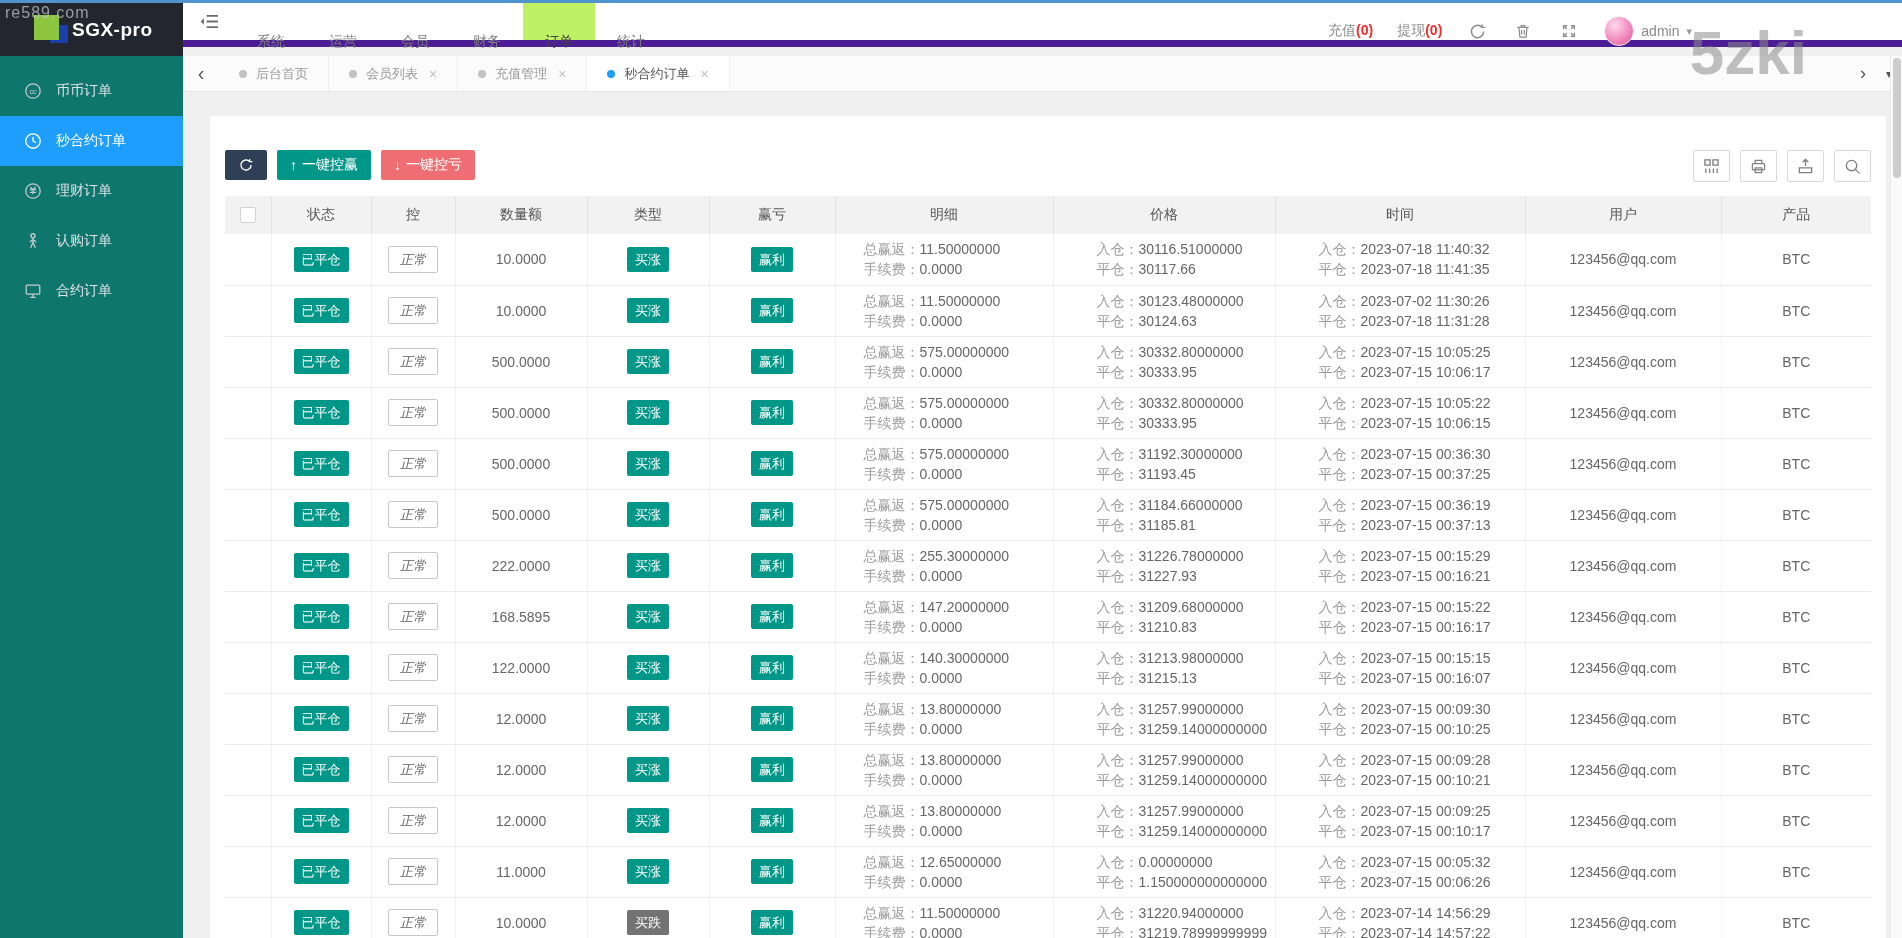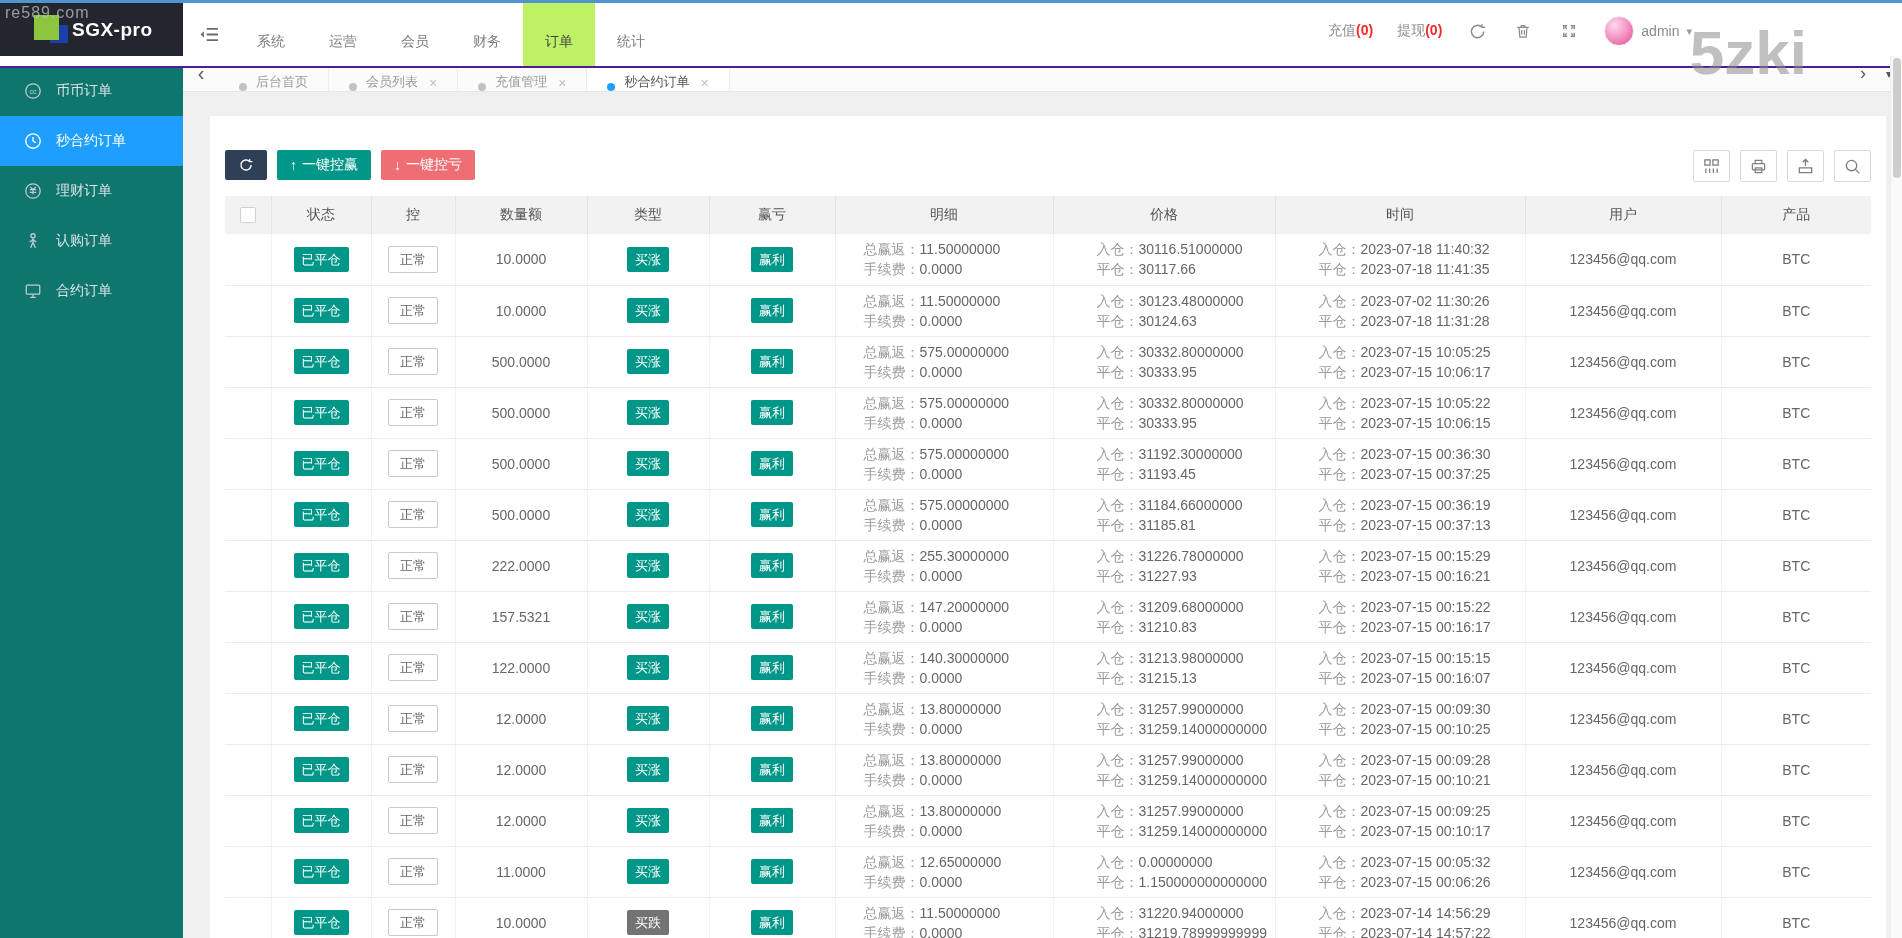--- a/index.html
+++ b/index.html
@@ -3,21 +3,21 @@
 <meta charset="utf-8">
 <style>
   * { margin:0; padding:0; box-sizing:border-box; }
   html,body { width:1902px; height:938px; overflow:hidden; }
   body { font-family:"Liberation Sans","DejaVu Sans",sans-serif; background:#f0f0f0; position:relative; color:#666; }
 
   
   .topline { height:3px; background:#5094ce; }
 
   
-  .header { position:absolute; top:3px; left:0; right:0; height:65px; background:#fff; border-bottom:2px solid #4c1d95; display:flex; z-index:5; }
+  .header { position:absolute; top:3px; left:0; right:0; height:44px; background:#fff; border-bottom:7px solid #4c1d95; display:flex; z-index:5; }
   .logo { width:183px; height:53px; background:#23262e; display:flex; align-items:center; padding-left:34px; flex:none; }
   .logo-mark { position:relative; width:38px; height:36px; flex:none; }
   .sq-blue { position:absolute; left:16px; top:13px; width:18px; height:18px; background:#1b3faa; }
   .sq-green { position:absolute; left:0; top:3px; width:25px; height:25px; background:#8cc63e; }
   .logo-text { color:#fff; font-size:19px; font-weight:bold; letter-spacing:.5px; }
   .nav { display:flex; align-items:stretch; }
   .hamburger { width:52px; display:flex; align-items:center; justify-content:center; color:#6b6b6b; cursor:pointer; }
   .nav-item { padding:12px 22px; line-height:52px; font-size:14px; color:#7d7d7d; cursor:pointer; }
   .nav-item.active { background:#bef264; color:#444; }
   .header-right { position:absolute; right:210px; top:3px; height:50px; display:flex; align-items:center; gap:24px; font-size:14px; color:#8b8b8b; }
@@ -36,21 +36,21 @@
   .sidebar { position:absolute; top:56px; left:0; bottom:0; width:183px; background:#0f766e; padding-top:10px; z-index:4; }
   .side-item { height:50px; display:flex; align-items:center; padding-left:23px; gap:13px; color:#dde2e7; font-size:14px; cursor:pointer; }
   .side-item.active { background:#1e9fff; color:#fff; }
   .side-icon { width:20px; height:20px; color:#c3cad1; display:flex; align-items:center; justify-content:center; flex:none; }
   .side-item.active .side-icon { color:#fff; }
   .side-icon svg { width:18px; height:18px; }
 
   
   .tabbar { position:absolute; top:56px; left:183px; right:0; height:36px; background:#fbfbfb; border-bottom:1px solid #e6e6e6; display:flex; align-items:stretch; z-index:3; }
   .tab-scroll { width:36px; display:flex; align-items:center; justify-content:center; color:#555; font-size:20px; cursor:pointer; flex:none; }
-  .tab { display:flex; align-items:flex-end; gap:9px; padding:0 20px; border-right:1px solid #eee; font-size:13px; color:#9a9a9a; cursor:pointer; white-space:nowrap; }
+  .tab { display:flex; align-items:center; gap:9px; padding:0 20px; border-right:1px solid #eee; font-size:13px; color:#9a9a9a; cursor:pointer; white-space:nowrap; }
   .tab.active { background:#fff; color:#555; }
   .tab-dot { width:8px; height:8px; border-radius:50%; background:#c2c2c2; flex:none; }
   .tab.active .tab-dot { background:#1e9fff; }
   .tab-close { color:#c0c0c0; font-size:14px; margin-left:2px; cursor:pointer; }
   .tabbar-right { position:absolute; right:10px; top:0; height:35px; display:flex; align-items:center; gap:20px; color:#555; }
   .tabbar-right .tb-btn { font-size:18px; cursor:pointer; }
   .tabbar-right .tb-caret { font-size:12px; cursor:pointer; }
 
   
   .main { position:absolute; top:92px; left:183px; right:0; bottom:0; background:#f0f0f0; padding:24px 16px 0 27px; }
@@ -68,21 +68,21 @@
   
   table { width:100%; border-collapse:collapse; table-layout:fixed; margin-top:16px; font-size:14px; }
   thead th { background:#f2f2f2; height:38px; font-weight:normal; color:#555; border-right:1px solid #e3e3e3; text-align:center; }
   thead th:last-child { border-right:none; }
   tbody td { height:51px; border-bottom:1px solid #ebebeb; border-right:1px solid #f2f2f2; text-align:center; color:#666; overflow:hidden; white-space:nowrap; }
   tbody td:last-child { border-right:none; }
   .checkbox { width:16px; height:16px; border:1px solid #d2d2d2; border-radius:2px; background:#fff; margin:0 auto; cursor:pointer; }
   .badge { display:inline-block; padding:6px 8px; border-radius:2px; color:#fff; font-size:13px; line-height:1; }
   .badge-green { background:#009688; }
   .badge-red { background:#737373; }
-  .ctrl-btn { display:inline-block; padding:6px 11px; border:1px solid #c9c9c9; border-radius:2px; background:#fff; color:#666; font-size:13px; line-height:1; cursor:pointer; }
+  .ctrl-btn { display:inline-block; padding:6px 11px; border:1px solid #c9c9c9; border-radius:2px; background:#fff; color:#666; font-size:13px; line-height:1; cursor:pointer;font-style:italic; }
   td.pairs { text-align:right; padding-left:20px; }
   .pair { display:flex; line-height:20px; }
   .pair .lbl { color:#9b9b9b; flex:none; }
   .pair .val { color:#666; }
   .w-detail .lbl { width:64px; }
   .w-price .lbl, .w-time .lbl { width:58px;margin-left:7px; }
 
   
   .vscroll { position:absolute; top:56px; right:0; bottom:0; width:12px; background:#fafafa; border-left:1px solid #ebebeb; z-index:6; }
   .vthumb { position:absolute; top:2px; left:2px; width:8px; height:120px; border-radius:4px; background:#cdcdcd; cursor:pointer; }
@@ -582,21 +582,21 @@
                 <span class="val">2023-07-15 00:16:21</span>
               </div>
             </td>
             <td>123456@qq.com</td>
             <td>BTC</td>
           </tr>
           <tr>
             <td></td>
             <td><span class="badge badge-green">已平仓</span></td>
             <td><span class="ctrl-btn">正常</span></td>
-            <td>157.5321</td>
+            <td>168.5895</td>
             <td><span class="badge badge-green">买涨</span></td>
             <td><span class="badge badge-green">赢利</span></td>
             <td class="pairs w-detail">
               <div class="pair">
                 <span class="lbl">总赢返：</span>
                 <span class="val">147.20000000</span>
               </div>
               <div class="pair">
                 <span class="lbl">手续费：</span>
                 <span class="val">0.0000</span>

